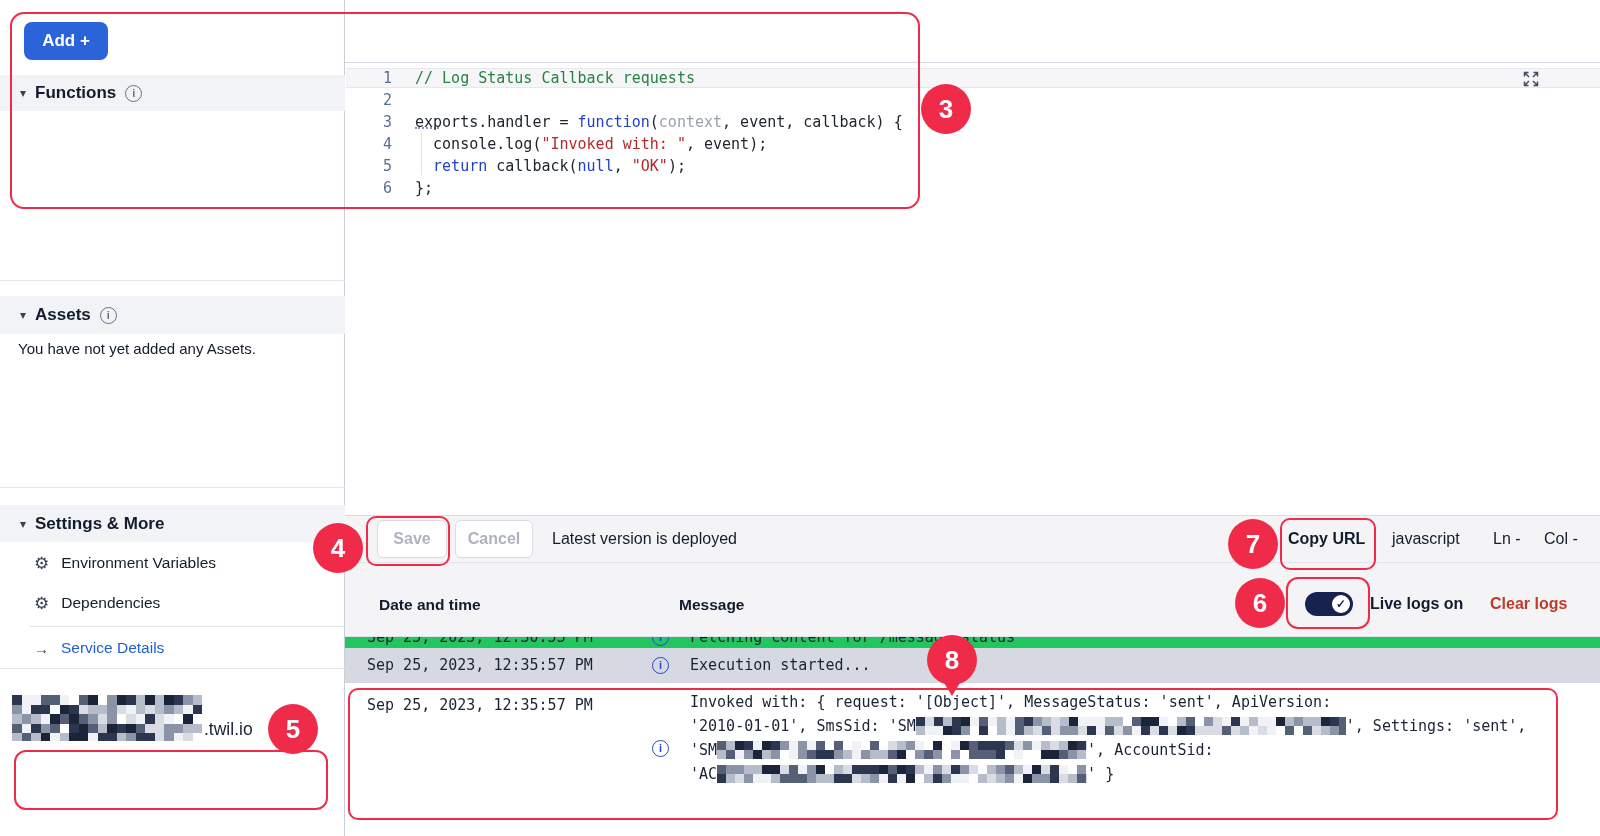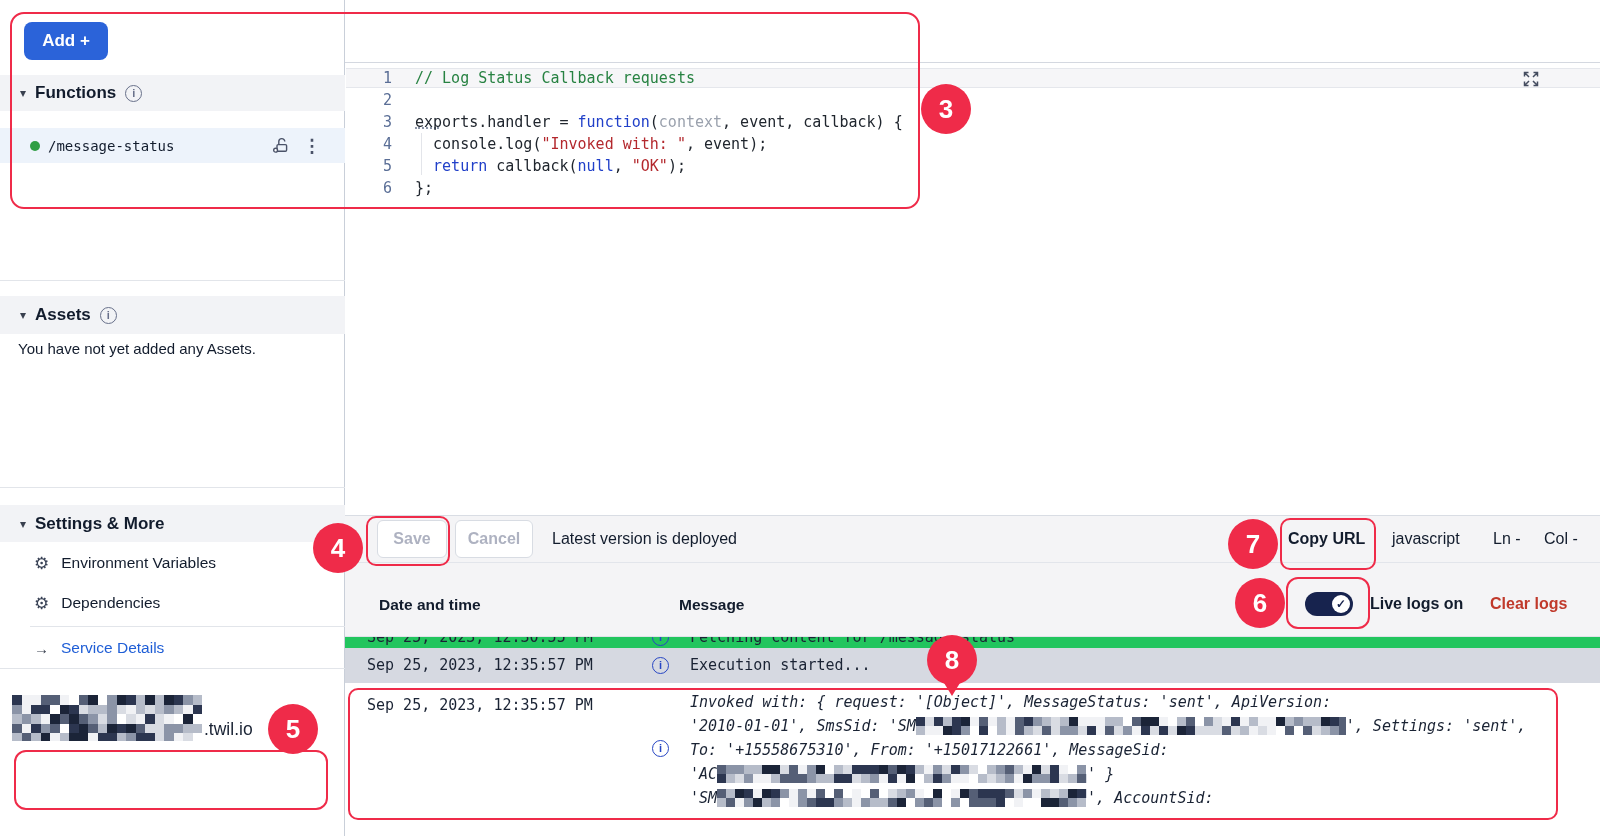--- a/index.html
+++ b/index.html
@@ -50,21 +50,21 @@
   .logs-header { position:absolute; left:345px; top:563px; width:1255px; height:74px; background:#f4f4f6; border-bottom:1px solid #e0e3e9; }
   .col-head { position:absolute; font-size:15.5px; font-weight:bold; color:#121c2d; }
   .toggle { position:absolute; left:1305px; top:592px; width:48px; height:24px; background:#17234e; border-radius:12px; cursor:pointer; }
   .knob { position:absolute; left:27px; top:3px; width:18px; height:18px; background:#fff; border-radius:50%; display:flex; align-items:center; justify-content:center; font-size:12px; font-weight:bold; color:#17234e; }
   .log-clip { position:absolute; left:345px; top:637px; width:1255px; height:11px; background:#22c55e; overflow:hidden; }
   .log-clip-inner { position:absolute; left:0; top:-9px; width:1255px; height:20px; }
   .row-started { position:absolute; left:345px; top:648px; width:1255px; height:35px; background:#d6d9e1; cursor:pointer; }
   .row-big { position:absolute; left:345px; top:683px; width:1255px; height:132px; background:#fff; cursor:pointer; }
   .log-mono { font-size:15px; color:#1a2334; white-space:pre; font-family:"DejaVu Sans Mono","Liberation Mono",monospace; }
   .msg-lines { position:absolute; left:345px; top:7px; display:flex; flex-direction:column; }
-  .msg-lines .ml { height:24px; line-height:24px; display:flex; align-items:center;font-style:italic; }
+  .msg-lines .ml { height:24px; line-height:24px; display:flex; align-items:center; }
 
   
   .mosaic { position:relative; display:inline-block; overflow:hidden; vertical-align:-4px; }
   .mosaic i { position:absolute; display:block; }
 
   
   .anno-rect { position:absolute; border:2.5px solid #ef2b49; border-radius:12px; z-index:40; }
   .anno-circle { position:absolute; width:50px; height:50px; border-radius:50%; background:#ef2b49; color:#fff; font-weight:bold; font-size:26px; display:flex; align-items:center; justify-content:center; z-index:41; }
   .anno-tail { position:absolute; width:0; height:0; border-left:11px solid transparent; border-right:11px solid transparent; border-top:18px solid #ef2b49; z-index:40; }
 </style>
@@ -76,33 +76,20 @@
   <div class="sidebar">
 
     <button class="btn-blue abs" style="left:24px; top:22px; width:84px; height:38px; font-size:17px;">Add +</button>
 
     <div class="side-band" style="top:75px; height:36px;">
       <span class="caret">▾</span>
       <span class="side-title">Functions</span>
       <span class="info-badge">i</span>
     </div>
 
-    <div class="fn-row">
-      <span class="dot"></span>
-      <span class="fn-name mono">/message-status</span>
-      <span style="flex:1"></span>
-      <span style="margin-right:10px; display:inline-flex;">
-        <svg width="19" height="19" viewBox="0 0 19 19" fill="none" stroke="#4a5268" stroke-width="1.4">
-          <rect x="5" y="8.6" width="9.6" height="6.6" rx="1.2"></rect>
-          <path d="M6.8 8.6 V5.6 a3 3 0 0 1 6 0"></path>
-          <circle cx="3.6" cy="14.2" r="1.9" fill="#fff"></circle>
-        </svg>
-      </span>
-      <span class="kebab">⋮</span>
-    </div>
 
     <div class="side-divider" style="top:280px;"></div>
 
     <div class="side-band" style="top:296px; height:38px;">
       <span class="caret">▾</span>
       <span class="side-title">Assets</span>
       <span class="info-badge">i</span>
     </div>
 
     <div class="abs" style="left:18px; top:340px; font-size:15px; color:#121c2d;">You have not yet added any Assets.</div>
@@ -312,22 +299,109 @@
             <i style="left:378px;top:9px;width:9px;height:9px;background:#ffffff"></i>
             <i style="left:387px;top:9px;width:9px;height:9px;background:#555f76"></i>
             <i style="left:396px;top:9px;width:9px;height:9px;background:#d9dce3"></i>
             <i style="left:405px;top:9px;width:9px;height:9px;background:#b6bcc9"></i>
             <i style="left:414px;top:9px;width:9px;height:9px;background:#8b94a7"></i>
             <i style="left:423px;top:9px;width:9px;height:9px;background:#555f76"></i>
           </span>
           <span class="log-mono">', Settings: 'sent',</span>
       </div>
       <div class="ml">
-          <span class="log-mono">To: '+15558675310', From: '+15017122661', MessageSid:</span>
-        </div>
+        <span class="log-mono">'SM</span>
+          <span class="mosaic" style="width:370px; height:18px;">
+            <i style="left:0px;top:0px;width:9px;height:9px;background:#555f76"></i>
+            <i style="left:9px;top:0px;width:9px;height:9px;background:#b6bcc9"></i>
+            <i style="left:18px;top:0px;width:9px;height:9px;background:#1b2438"></i>
+            <i style="left:27px;top:0px;width:9px;height:9px;background:#2c3650"></i>
+            <i style="left:36px;top:0px;width:9px;height:9px;background:#f1f2f5"></i>
+            <i style="left:45px;top:0px;width:9px;height:9px;background:#1b2438"></i>
+            <i style="left:54px;top:0px;width:9px;height:9px;background:#2c3650"></i>
+            <i style="left:63px;top:0px;width:9px;height:9px;background:#8b94a7"></i>
+            <i style="left:72px;top:0px;width:9px;height:9px;background:#f1f2f5"></i>
+            <i style="left:81px;top:0px;width:9px;height:9px;background:#8b94a7"></i>
+            <i style="left:90px;top:0px;width:9px;height:9px;background:#f1f2f5"></i>
+            <i style="left:99px;top:0px;width:9px;height:9px;background:#555f76"></i>
+            <i style="left:108px;top:0px;width:9px;height:9px;background:#ffffff"></i>
+            <i style="left:117px;top:0px;width:9px;height:9px;background:#555f76"></i>
+            <i style="left:126px;top:0px;width:9px;height:9px;background:#ffffff"></i>
+            <i style="left:135px;top:0px;width:9px;height:9px;background:#f1f2f5"></i>
+            <i style="left:144px;top:0px;width:9px;height:9px;background:#ffffff"></i>
+            <i style="left:153px;top:0px;width:9px;height:9px;background:#555f76"></i>
+            <i style="left:162px;top:0px;width:9px;height:9px;background:#ffffff"></i>
+            <i style="left:171px;top:0px;width:9px;height:9px;background:#d9dce3"></i>
+            <i style="left:180px;top:0px;width:9px;height:9px;background:#b6bcc9"></i>
+            <i style="left:189px;top:0px;width:9px;height:9px;background:#8b94a7"></i>
+            <i style="left:198px;top:0px;width:9px;height:9px;background:#f1f2f5"></i>
+            <i style="left:207px;top:0px;width:9px;height:9px;background:#ffffff"></i>
+            <i style="left:216px;top:0px;width:9px;height:9px;background:#1b2438"></i>
+            <i style="left:225px;top:0px;width:9px;height:9px;background:#ffffff"></i>
+            <i style="left:234px;top:0px;width:9px;height:9px;background:#f1f2f5"></i>
+            <i style="left:243px;top:0px;width:9px;height:9px;background:#1b2438"></i>
+            <i style="left:252px;top:0px;width:9px;height:9px;background:#555f76"></i>
+            <i style="left:261px;top:0px;width:9px;height:9px;background:#2c3650"></i>
+            <i style="left:270px;top:0px;width:9px;height:9px;background:#2c3650"></i>
+            <i style="left:279px;top:0px;width:9px;height:9px;background:#2c3650"></i>
+            <i style="left:288px;top:0px;width:9px;height:9px;background:#555f76"></i>
+            <i style="left:297px;top:0px;width:9px;height:9px;background:#d9dce3"></i>
+            <i style="left:306px;top:0px;width:9px;height:9px;background:#8b94a7"></i>
+            <i style="left:315px;top:0px;width:9px;height:9px;background:#f1f2f5"></i>
+            <i style="left:324px;top:0px;width:9px;height:9px;background:#b6bcc9"></i>
+            <i style="left:333px;top:0px;width:9px;height:9px;background:#d9dce3"></i>
+            <i style="left:342px;top:0px;width:9px;height:9px;background:#b6bcc9"></i>
+            <i style="left:351px;top:0px;width:9px;height:9px;background:#1b2438"></i>
+            <i style="left:360px;top:0px;width:9px;height:9px;background:#2c3650"></i>
+            <i style="left:369px;top:0px;width:9px;height:9px;background:#d9dce3"></i>
+            <i style="left:0px;top:9px;width:9px;height:9px;background:#b6bcc9"></i>
+            <i style="left:9px;top:9px;width:9px;height:9px;background:#555f76"></i>
+            <i style="left:18px;top:9px;width:9px;height:9px;background:#f1f2f5"></i>
+            <i style="left:27px;top:9px;width:9px;height:9px;background:#8b94a7"></i>
+            <i style="left:36px;top:9px;width:9px;height:9px;background:#1b2438"></i>
+            <i style="left:45px;top:9px;width:9px;height:9px;background:#b6bcc9"></i>
+            <i style="left:54px;top:9px;width:9px;height:9px;background:#8b94a7"></i>
+            <i style="left:63px;top:9px;width:9px;height:9px;background:#ffffff"></i>
+            <i style="left:72px;top:9px;width:9px;height:9px;background:#f1f2f5"></i>
+            <i style="left:81px;top:9px;width:9px;height:9px;background:#8b94a7"></i>
+            <i style="left:90px;top:9px;width:9px;height:9px;background:#555f76"></i>
+            <i style="left:99px;top:9px;width:9px;height:9px;background:#2c3650"></i>
+            <i style="left:108px;top:9px;width:9px;height:9px;background:#2c3650"></i>
+            <i style="left:117px;top:9px;width:9px;height:9px;background:#8b94a7"></i>
+            <i style="left:126px;top:9px;width:9px;height:9px;background:#b6bcc9"></i>
+            <i style="left:135px;top:9px;width:9px;height:9px;background:#f1f2f5"></i>
+            <i style="left:144px;top:9px;width:9px;height:9px;background:#8b94a7"></i>
+            <i style="left:153px;top:9px;width:9px;height:9px;background:#b6bcc9"></i>
+            <i style="left:162px;top:9px;width:9px;height:9px;background:#b6bcc9"></i>
+            <i style="left:171px;top:9px;width:9px;height:9px;background:#555f76"></i>
+            <i style="left:180px;top:9px;width:9px;height:9px;background:#1b2438"></i>
+            <i style="left:189px;top:9px;width:9px;height:9px;background:#ffffff"></i>
+            <i style="left:198px;top:9px;width:9px;height:9px;background:#8b94a7"></i>
+            <i style="left:207px;top:9px;width:9px;height:9px;background:#555f76"></i>
+            <i style="left:216px;top:9px;width:9px;height:9px;background:#8b94a7"></i>
+            <i style="left:225px;top:9px;width:9px;height:9px;background:#ffffff"></i>
+            <i style="left:234px;top:9px;width:9px;height:9px;background:#8b94a7"></i>
+            <i style="left:243px;top:9px;width:9px;height:9px;background:#ffffff"></i>
+            <i style="left:252px;top:9px;width:9px;height:9px;background:#555f76"></i>
+            <i style="left:261px;top:9px;width:9px;height:9px;background:#555f76"></i>
+            <i style="left:270px;top:9px;width:9px;height:9px;background:#555f76"></i>
+            <i style="left:279px;top:9px;width:9px;height:9px;background:#2c3650"></i>
+            <i style="left:288px;top:9px;width:9px;height:9px;background:#ffffff"></i>
+            <i style="left:297px;top:9px;width:9px;height:9px;background:#f1f2f5"></i>
+            <i style="left:306px;top:9px;width:9px;height:9px;background:#ffffff"></i>
+            <i style="left:315px;top:9px;width:9px;height:9px;background:#ffffff"></i>
+            <i style="left:324px;top:9px;width:9px;height:9px;background:#1b2438"></i>
+            <i style="left:333px;top:9px;width:9px;height:9px;background:#1b2438"></i>
+            <i style="left:342px;top:9px;width:9px;height:9px;background:#555f76"></i>
+            <i style="left:351px;top:9px;width:9px;height:9px;background:#8b94a7"></i>
+            <i style="left:360px;top:9px;width:9px;height:9px;background:#b6bcc9"></i>
+            <i style="left:369px;top:9px;width:9px;height:9px;background:#ffffff"></i>
+          </span>
+          <span class="log-mono">', AccountSid:</span>
+      </div>
       <div class="ml">
         <span class="log-mono">'AC</span>
           <span class="mosaic" style="width:370px; height:18px;">
             <i style="left:0px;top:0px;width:9px;height:9px;background:#555f76"></i>
             <i style="left:9px;top:0px;width:9px;height:9px;background:#8b94a7"></i>
             <i style="left:18px;top:0px;width:9px;height:9px;background:#8b94a7"></i>
             <i style="left:27px;top:0px;width:9px;height:9px;background:#b6bcc9"></i>
             <i style="left:36px;top:0px;width:9px;height:9px;background:#b6bcc9"></i>
             <i style="left:45px;top:0px;width:9px;height:9px;background:#1b2438"></i>
             <i style="left:54px;top:0px;width:9px;height:9px;background:#1b2438"></i>
@@ -404,110 +478,20 @@
             <i style="left:315px;top:9px;width:9px;height:9px;background:#8b94a7"></i>
             <i style="left:324px;top:9px;width:9px;height:9px;background:#8b94a7"></i>
             <i style="left:333px;top:9px;width:9px;height:9px;background:#2c3650"></i>
             <i style="left:342px;top:9px;width:9px;height:9px;background:#d9dce3"></i>
             <i style="left:351px;top:9px;width:9px;height:9px;background:#b6bcc9"></i>
             <i style="left:360px;top:9px;width:9px;height:9px;background:#555f76"></i>
             <i style="left:369px;top:9px;width:9px;height:9px;background:#d9dce3"></i>
           </span>
           <span class="log-mono">' }</span>
       </div>
-      <div class="ml">
-        <span class="log-mono">'SM</span>
-          <span class="mosaic" style="width:370px; height:18px;">
-            <i style="left:0px;top:0px;width:9px;height:9px;background:#555f76"></i>
-            <i style="left:9px;top:0px;width:9px;height:9px;background:#b6bcc9"></i>
-            <i style="left:18px;top:0px;width:9px;height:9px;background:#1b2438"></i>
-            <i style="left:27px;top:0px;width:9px;height:9px;background:#2c3650"></i>
-            <i style="left:36px;top:0px;width:9px;height:9px;background:#f1f2f5"></i>
-            <i style="left:45px;top:0px;width:9px;height:9px;background:#1b2438"></i>
-            <i style="left:54px;top:0px;width:9px;height:9px;background:#2c3650"></i>
-            <i style="left:63px;top:0px;width:9px;height:9px;background:#8b94a7"></i>
-            <i style="left:72px;top:0px;width:9px;height:9px;background:#f1f2f5"></i>
-            <i style="left:81px;top:0px;width:9px;height:9px;background:#8b94a7"></i>
-            <i style="left:90px;top:0px;width:9px;height:9px;background:#f1f2f5"></i>
-            <i style="left:99px;top:0px;width:9px;height:9px;background:#555f76"></i>
-            <i style="left:108px;top:0px;width:9px;height:9px;background:#ffffff"></i>
-            <i style="left:117px;top:0px;width:9px;height:9px;background:#555f76"></i>
-            <i style="left:126px;top:0px;width:9px;height:9px;background:#ffffff"></i>
-            <i style="left:135px;top:0px;width:9px;height:9px;background:#f1f2f5"></i>
-            <i style="left:144px;top:0px;width:9px;height:9px;background:#ffffff"></i>
-            <i style="left:153px;top:0px;width:9px;height:9px;background:#555f76"></i>
-            <i style="left:162px;top:0px;width:9px;height:9px;background:#ffffff"></i>
-            <i style="left:171px;top:0px;width:9px;height:9px;background:#d9dce3"></i>
-            <i style="left:180px;top:0px;width:9px;height:9px;background:#b6bcc9"></i>
-            <i style="left:189px;top:0px;width:9px;height:9px;background:#8b94a7"></i>
-            <i style="left:198px;top:0px;width:9px;height:9px;background:#f1f2f5"></i>
-            <i style="left:207px;top:0px;width:9px;height:9px;background:#ffffff"></i>
-            <i style="left:216px;top:0px;width:9px;height:9px;background:#1b2438"></i>
-            <i style="left:225px;top:0px;width:9px;height:9px;background:#ffffff"></i>
-            <i style="left:234px;top:0px;width:9px;height:9px;background:#f1f2f5"></i>
-            <i style="left:243px;top:0px;width:9px;height:9px;background:#1b2438"></i>
-            <i style="left:252px;top:0px;width:9px;height:9px;background:#555f76"></i>
-            <i style="left:261px;top:0px;width:9px;height:9px;background:#2c3650"></i>
-            <i style="left:270px;top:0px;width:9px;height:9px;background:#2c3650"></i>
-            <i style="left:279px;top:0px;width:9px;height:9px;background:#2c3650"></i>
-            <i style="left:288px;top:0px;width:9px;height:9px;background:#555f76"></i>
-            <i style="left:297px;top:0px;width:9px;height:9px;background:#d9dce3"></i>
-            <i style="left:306px;top:0px;width:9px;height:9px;background:#8b94a7"></i>
-            <i style="left:315px;top:0px;width:9px;height:9px;background:#f1f2f5"></i>
-            <i style="left:324px;top:0px;width:9px;height:9px;background:#b6bcc9"></i>
-            <i style="left:333px;top:0px;width:9px;height:9px;background:#d9dce3"></i>
-            <i style="left:342px;top:0px;width:9px;height:9px;background:#b6bcc9"></i>
-            <i style="left:351px;top:0px;width:9px;height:9px;background:#1b2438"></i>
-            <i style="left:360px;top:0px;width:9px;height:9px;background:#2c3650"></i>
-            <i style="left:369px;top:0px;width:9px;height:9px;background:#d9dce3"></i>
-            <i style="left:0px;top:9px;width:9px;height:9px;background:#b6bcc9"></i>
-            <i style="left:9px;top:9px;width:9px;height:9px;background:#555f76"></i>
-            <i style="left:18px;top:9px;width:9px;height:9px;background:#f1f2f5"></i>
-            <i style="left:27px;top:9px;width:9px;height:9px;background:#8b94a7"></i>
-            <i style="left:36px;top:9px;width:9px;height:9px;background:#1b2438"></i>
-            <i style="left:45px;top:9px;width:9px;height:9px;background:#b6bcc9"></i>
-            <i style="left:54px;top:9px;width:9px;height:9px;background:#8b94a7"></i>
-            <i style="left:63px;top:9px;width:9px;height:9px;background:#ffffff"></i>
-            <i style="left:72px;top:9px;width:9px;height:9px;background:#f1f2f5"></i>
-            <i style="left:81px;top:9px;width:9px;height:9px;background:#8b94a7"></i>
-            <i style="left:90px;top:9px;width:9px;height:9px;background:#555f76"></i>
-            <i style="left:99px;top:9px;width:9px;height:9px;background:#2c3650"></i>
-            <i style="left:108px;top:9px;width:9px;height:9px;background:#2c3650"></i>
-            <i style="left:117px;top:9px;width:9px;height:9px;background:#8b94a7"></i>
-            <i style="left:126px;top:9px;width:9px;height:9px;background:#b6bcc9"></i>
-            <i style="left:135px;top:9px;width:9px;height:9px;background:#f1f2f5"></i>
-            <i style="left:144px;top:9px;width:9px;height:9px;background:#8b94a7"></i>
-            <i style="left:153px;top:9px;width:9px;height:9px;background:#b6bcc9"></i>
-            <i style="left:162px;top:9px;width:9px;height:9px;background:#b6bcc9"></i>
-            <i style="left:171px;top:9px;width:9px;height:9px;background:#555f76"></i>
-            <i style="left:180px;top:9px;width:9px;height:9px;background:#1b2438"></i>
-            <i style="left:189px;top:9px;width:9px;height:9px;background:#ffffff"></i>
-            <i style="left:198px;top:9px;width:9px;height:9px;background:#8b94a7"></i>
-            <i style="left:207px;top:9px;width:9px;height:9px;background:#555f76"></i>
-            <i style="left:216px;top:9px;width:9px;height:9px;background:#8b94a7"></i>
-            <i style="left:225px;top:9px;width:9px;height:9px;background:#ffffff"></i>
-            <i style="left:234px;top:9px;width:9px;height:9px;background:#8b94a7"></i>
-            <i style="left:243px;top:9px;width:9px;height:9px;background:#ffffff"></i>
-            <i style="left:252px;top:9px;width:9px;height:9px;background:#555f76"></i>
-            <i style="left:261px;top:9px;width:9px;height:9px;background:#555f76"></i>
-            <i style="left:270px;top:9px;width:9px;height:9px;background:#555f76"></i>
-            <i style="left:279px;top:9px;width:9px;height:9px;background:#2c3650"></i>
-            <i style="left:288px;top:9px;width:9px;height:9px;background:#ffffff"></i>
-            <i style="left:297px;top:9px;width:9px;height:9px;background:#f1f2f5"></i>
-            <i style="left:306px;top:9px;width:9px;height:9px;background:#ffffff"></i>
-            <i style="left:315px;top:9px;width:9px;height:9px;background:#ffffff"></i>
-            <i style="left:324px;top:9px;width:9px;height:9px;background:#1b2438"></i>
-            <i style="left:333px;top:9px;width:9px;height:9px;background:#1b2438"></i>
-            <i style="left:342px;top:9px;width:9px;height:9px;background:#555f76"></i>
-            <i style="left:351px;top:9px;width:9px;height:9px;background:#8b94a7"></i>
-            <i style="left:360px;top:9px;width:9px;height:9px;background:#b6bcc9"></i>
-            <i style="left:369px;top:9px;width:9px;height:9px;background:#ffffff"></i>
-          </span>
-          <span class="log-mono">', AccountSid:</span>
-      </div>
     </div>
   </div>
 
   <div class="anno-rect" style="left:10px; top:12px; width:910px; height:197px; border-radius:14px;"></div>
   <div class="anno-rect" style="left:366px; top:516px; width:84px; height:50px; border-radius:10px;"></div>
   <div class="anno-rect" style="left:1280px; top:518px; width:96px; height:52px; border-radius:10px;"></div>
   <div class="anno-rect" style="left:1286px; top:577px; width:84px; height:52px; border-radius:12px;"></div>
   <div class="anno-rect" style="left:14px; top:750px; width:314px; height:60px; border-radius:12px;"></div>
   <div class="anno-rect" style="left:348px; top:688px; width:1210px; height:132px; border-radius:10px;"></div>
 

